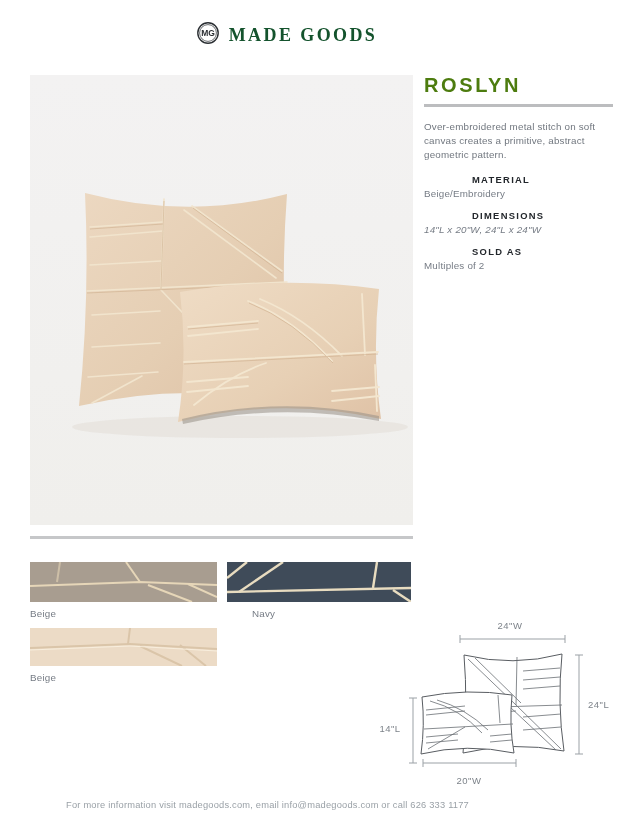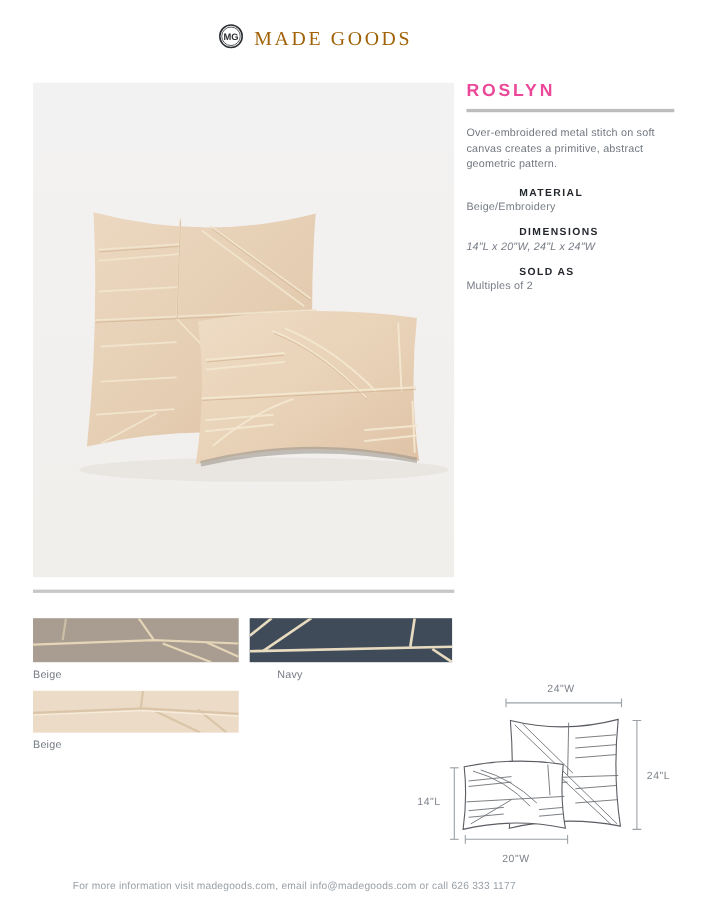--- a/index.html
+++ b/index.html
@@ -2,29 +2,29 @@
 <html><head>
 <meta charset="utf-8">
 <style>
   * { margin:0; padding:0; box-sizing:border-box; }
   html,body { width:643px; height:838px; background:#ffffff; }
   body { position:relative; font-family:"Liberation Sans", sans-serif; color:#23272c; overflow:hidden; }
 
   
   .header { position:absolute; top:20px; left:0; width:573px; height:30px;
             display:flex; align-items:center; justify-content:center; gap:9px; }
-  .brand-name { font-family:"Liberation Serif", serif; font-weight:400; font-size:18px;
-                letter-spacing:2.4px; color:#a16207; }
+  .brand-name { font-family:"Liberation Serif", serif; font-weight:700; font-size:18px;
+                letter-spacing:2.4px; color:#14532d; }
 
   
   .photo { position:absolute; left:30px; top:75px; width:383px; height:450px; }
 
   
   .info { position:absolute; left:424px; top:74px; width:190px; }
-  .title { font-size:16px; font-weight:800; letter-spacing:2.6px; color:#ec4899; }
+  .title { font-size:20px; font-weight:800; letter-spacing:2.6px; color:#4d7c0f; }
   .title-rule { margin-top:7px; height:3px; background:#bcbdbf; width:189px; }
   .desc { margin-top:13px; font-size:9.8px; line-height:1.45; color:#71777f; letter-spacing:.2px; }
   .spec { margin-top:11px; }
   .spec-label { font-size:9.4px; font-weight:700; letter-spacing:1.3px; color:#23272c;padding-left:48px; }
   .spec-value { margin-top:3px; font-size:9.8px; color:#767c85; letter-spacing:.2px; }
   .spec-value.italic { font-style:italic; }
 
   
   .finishes-rule { position:absolute; left:30px; top:536px; width:383px; height:3px; background:#c6c7c9; }
   .finishes-heading { position:absolute; left:30px; top:567px; font-size:14px; font-weight:700;

